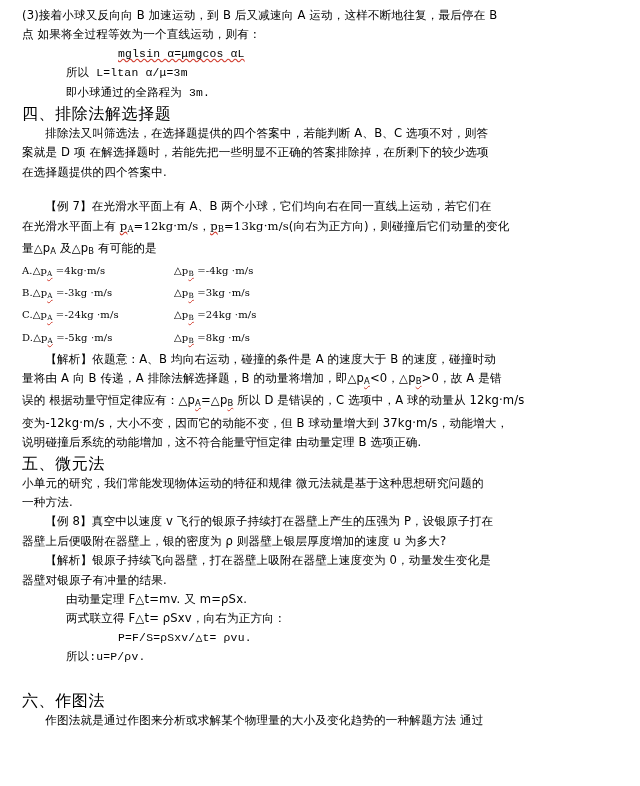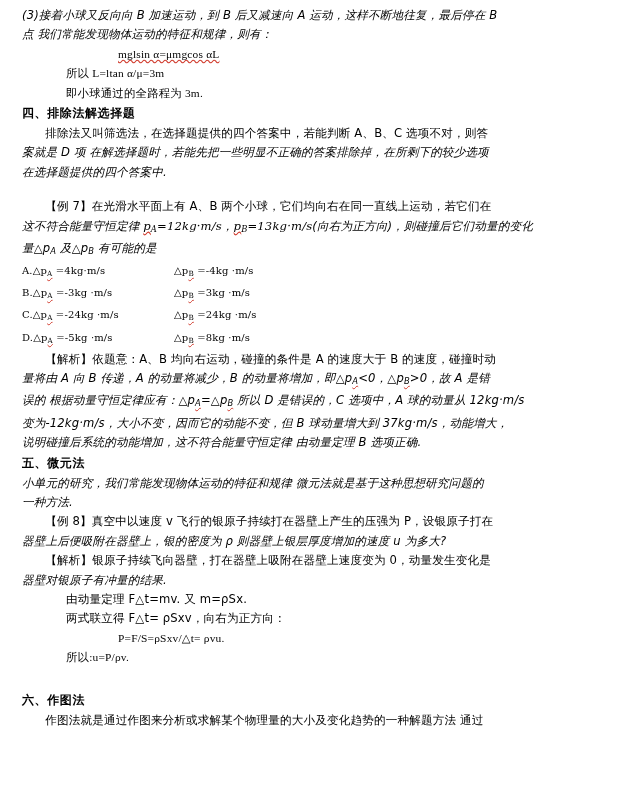--- a/index.html
+++ b/index.html
@@ -32,31 +32,30 @@
   }
   p {
     margin: 0;
     padding: 0;
   }
   .para {
     text-indent: 2em;
   }
   .para-flush {
     text-indent: 0;
-    font-style: italic;
   }
   .heading {
-    font-weight: bold;
-    font-size: 12px;
+    font-weight: normal;
+    font-size: 16px;
     line-height: 21px;
     text-indent: 0;
     letter-spacing: 0.6px;
   }
   .formula {
-    font-family: Liberation Serif, serif;
+    font-family: Liberation Mono, monospace;
     font-size: 11.4px;
     letter-spacing: 0.2px;
   }
   .ser {
     font-family: "DejaVu Serif", "Liberation Serif", serif;
   }
   .ind-1 { padding-left: 44px; text-indent: 0; }
   .ind-3 { padding-left: 96px; text-indent: 0; }
   .opt-line {
     text-indent: 0;
@@ -80,44 +79,44 @@
     text-decoration-skip-ink: none;
   }
 </style>
 </head>
 <body>
 
 <div id="page">
   <div class="doc-body">
 
     <p class="para-flush">(3)接着小球又反向向 B 加速运动，到 B 后又减速向 A 运动，这样不断地往复，最后停在 B</p>
-    <p class="para-flush">点 我们常能发现物体运动的特征和规律，则有：</p>
+    <p class="para-flush">点 如果将全过程等效为一个直线运动，则有：</p>
 
     <p class="formula ind-3"><span class="wavy">mglsin α=μmgcos αL</span></p>
     <p class="formula ind-1">所以 L=ltan α/μ=3m</p>
     <p class="formula ind-1">即小球通过的全路程为 3m.</p>
 
     <p class="heading">四、排除法解选择题</p>
     <p class="para">排除法又叫筛选法，在选择题提供的四个答案中，若能判断 A、B、C 选项不对，则答</p>
     <p class="para-flush">案就是 D 项 在解选择题时，若能先把一些明显不正确的答案排除掉，在所剩下的较少选项</p>
     <p class="para-flush">在选择题提供的四个答案中.</p>
 
     <div class="gap-md"></div>
 
     <p class="para">【例 7】在光滑水平面上有 A、B 两个小球，它们均向右在同一直线上运动，若它们在</p>
-    <p class="para-flush"><span>这不符合能量守恒定律 </span><span class="ser"><span class="wavy">p</span><sub>A</sub><span>=12kg·m/s</span></span>，<span class="ser"><span class="wavy">p</span><sub>B</sub><span>=13kg·m/s</span></span><span>(向右为正方向)，则碰撞后它们动量的变化</span></p>
+    <p class="para-flush"><span>在光滑水平面上有 </span><span class="ser"><span class="wavy">p</span><sub>A</sub><span>=12kg·m/s</span></span>，<span class="ser"><span class="wavy">p</span><sub>B</sub><span>=13kg·m/s</span></span><span>(向右为正方向)，则碰撞后它们动量的变化</span></p>
     <p class="para-flush"><span>量△p</span><sub>A</sub><span> 及△p</span><sub>B</sub><span> 有可能的是</span></p>
 
     <p class="opt-line"><span class="opt-b"><span>A.</span><span>△p</span><sub class="wavy">A</sub><span> =4kg·m/s</span></span><span><span>△p</span><sub class="wavy">B</sub><span> =-4kg ·m/s</span></span></p>
     <p class="opt-line"><span class="opt-b"><span>B.</span><span>△p</span><sub class="wavy">A</sub><span> =-3kg ·m/s</span></span><span><span>△p</span><sub class="wavy">B</sub><span> =3kg ·m/s</span></span></p>
     <p class="opt-line"><span class="opt-b"><span>C.</span><span>△p</span><sub class="wavy">A</sub><span> =-24kg ·m/s</span></span><span><span>△p</span><sub class="wavy">B</sub><span> =24kg ·m/s</span></span></p>
     <p class="opt-line"><span class="opt-b"><span>D.</span><span>△p</span><sub class="wavy">A</sub><span> =-5kg ·m/s</span></span><span><span>△p</span><sub class="wavy">B</sub><span> =8kg ·m/s</span></span></p>
 
     <p class="para">【解析】依题意：A、B 均向右运动，碰撞的条件是 A 的速度大于 B 的速度，碰撞时动</p>
-    <p class="para-flush"><span>量将由 A 向 B 传递，A 的动量将减少，B 的动量将增加，即△p</span><sub class="wavy">A</sub><span>&lt;0，△p</span><sub class="wavy">B</sub><span>&gt;0，故 A 是错</span></p>
+    <p class="para-flush"><span>量将由 A 向 B 传递，A 排除法解选择题，B 的动量将增加，即△p</span><sub class="wavy">A</sub><span>&lt;0，△p</span><sub class="wavy">B</sub><span>&gt;0，故 A 是错</span></p>
     <p class="para-flush"><span>误的 根据动量守恒定律应有：△p</span><sub class="wavy">A</sub><span>=△p</span><sub class="wavy">B</sub><span> 所以 D 是错误的，C 选项中，A 球的动量从 12kg·m/s</span></p>
     <p class="para-flush">变为-12kg·m/s，大小不变，因而它的动能不变，但 B 球动量增大到 37kg·m/s，动能增大，</p>
     <p class="para-flush">说明碰撞后系统的动能增加，这不符合能量守恒定律 由动量定理 B 选项正确.</p>
 
     <p class="heading">五、微元法</p>
     <p class="para-flush">小单元的研究，我们常能发现物体运动的特征和规律 微元法就是基于这种思想研究问题的</p>
     <p class="para-flush">一种方法.</p>
 
     <p class="para">【例 8】真空中以速度 v 飞行的银原子持续打在器壁上产生的压强为 P，设银原子打在</p>
     <p class="para-flush">器壁上后便吸附在器壁上，银的密度为 ρ 则器壁上银层厚度增加的速度 u 为多大?</p>

